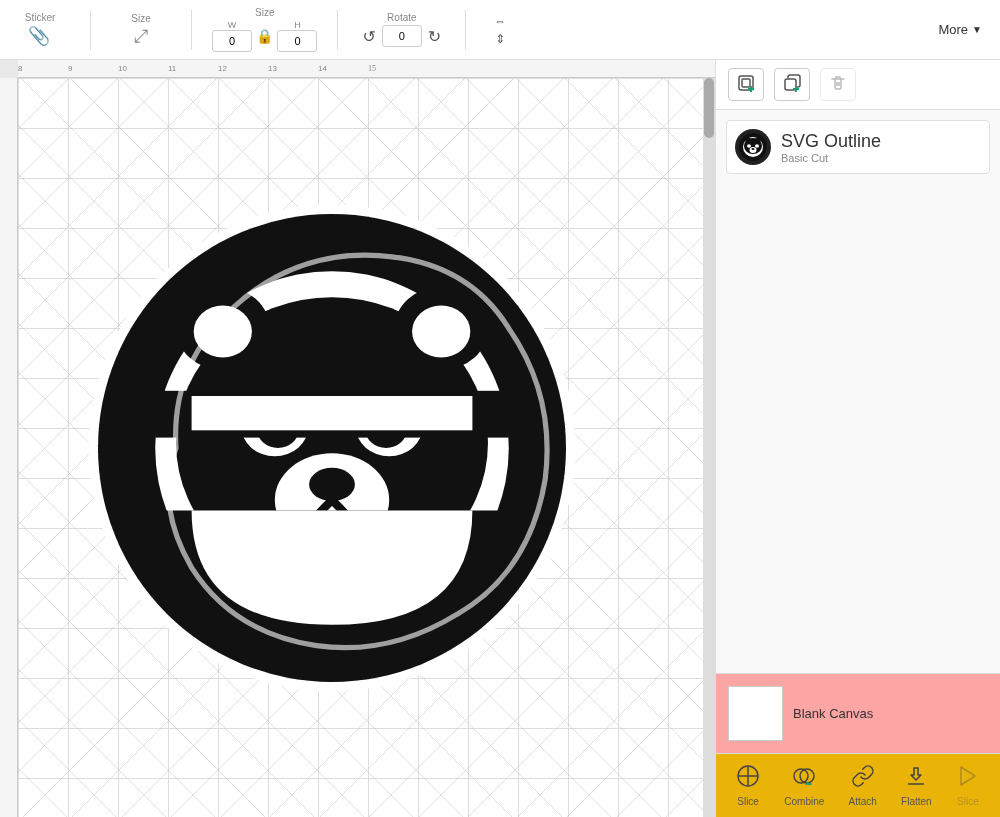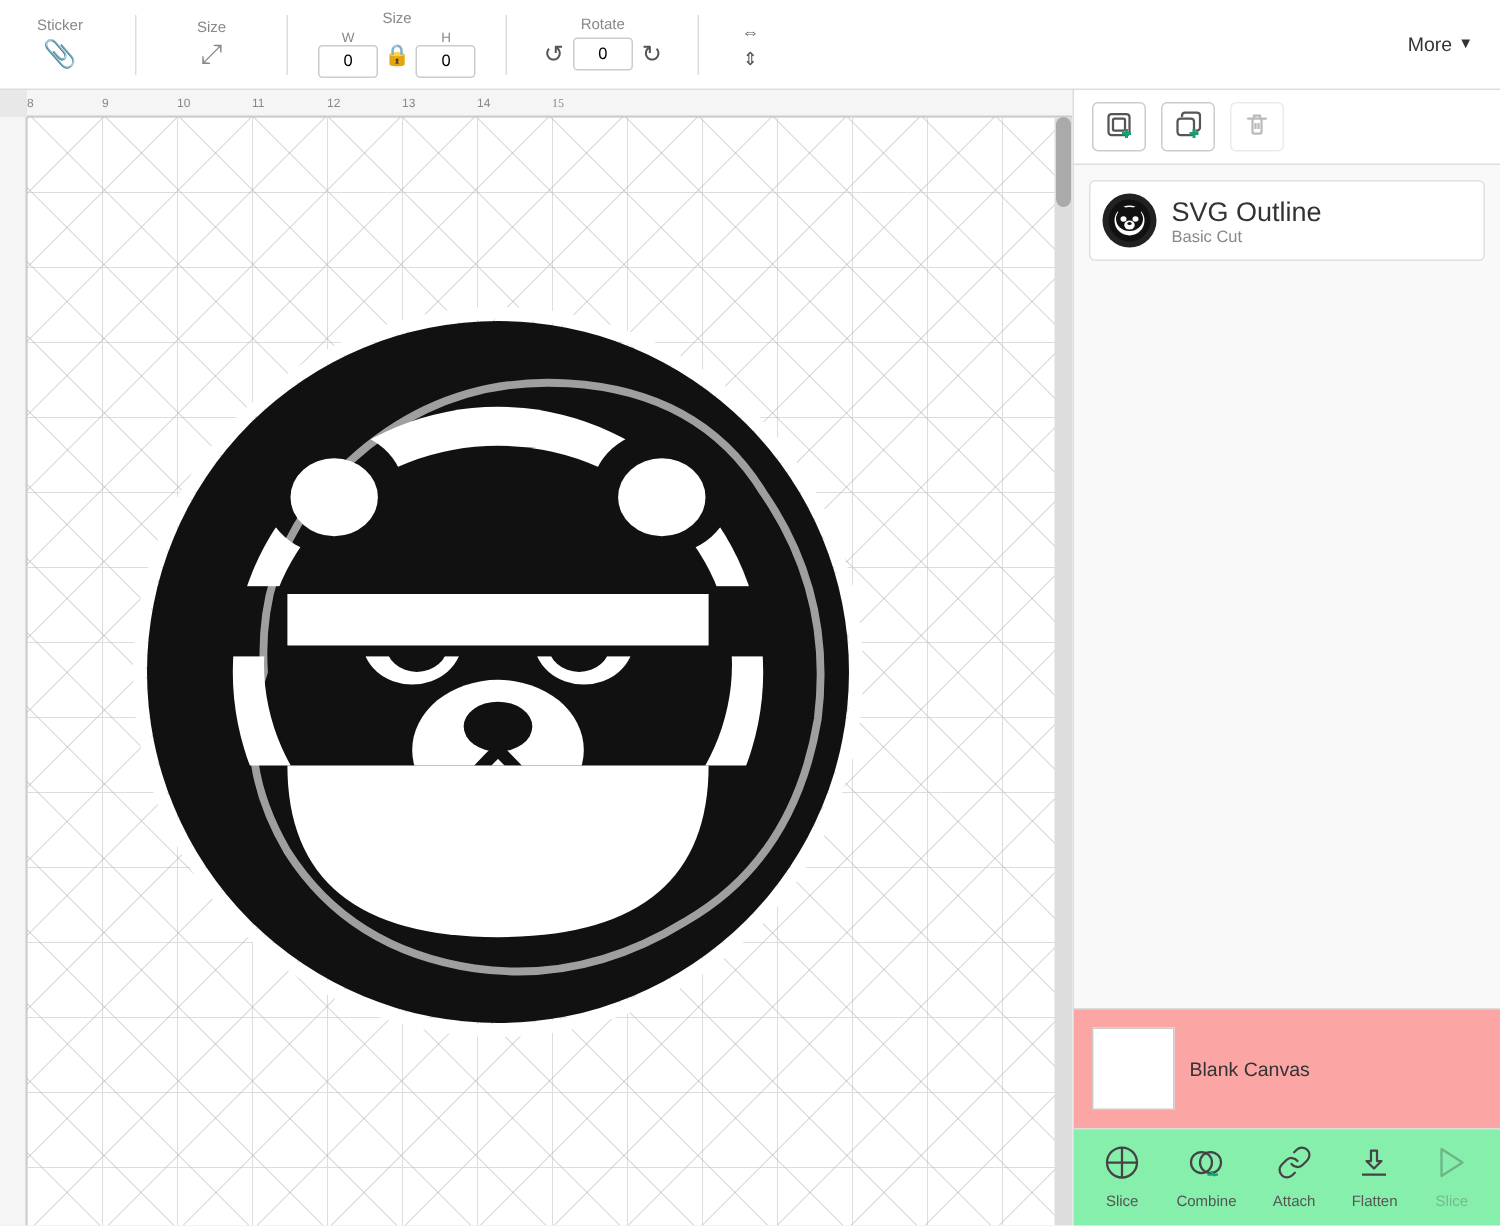--- a/index.html
+++ b/index.html
@@ -312,21 +312,21 @@
       font-size: 13px;
       color: #333;
     }
 
     
     #bottom-actions {
       display: flex;
       justify-content: space-around;
       padding: 10px 8px;
       border-top: 1px solid #ddd;
-      background: #86efac;
+      background: #eab308;
     }
     .action-btn {
       display: flex;
       flex-direction: column;
       align-items: center;
       gap: 3px;
       background: none;
       border: none;
       cursor: pointer;
       font-size: 10px;

